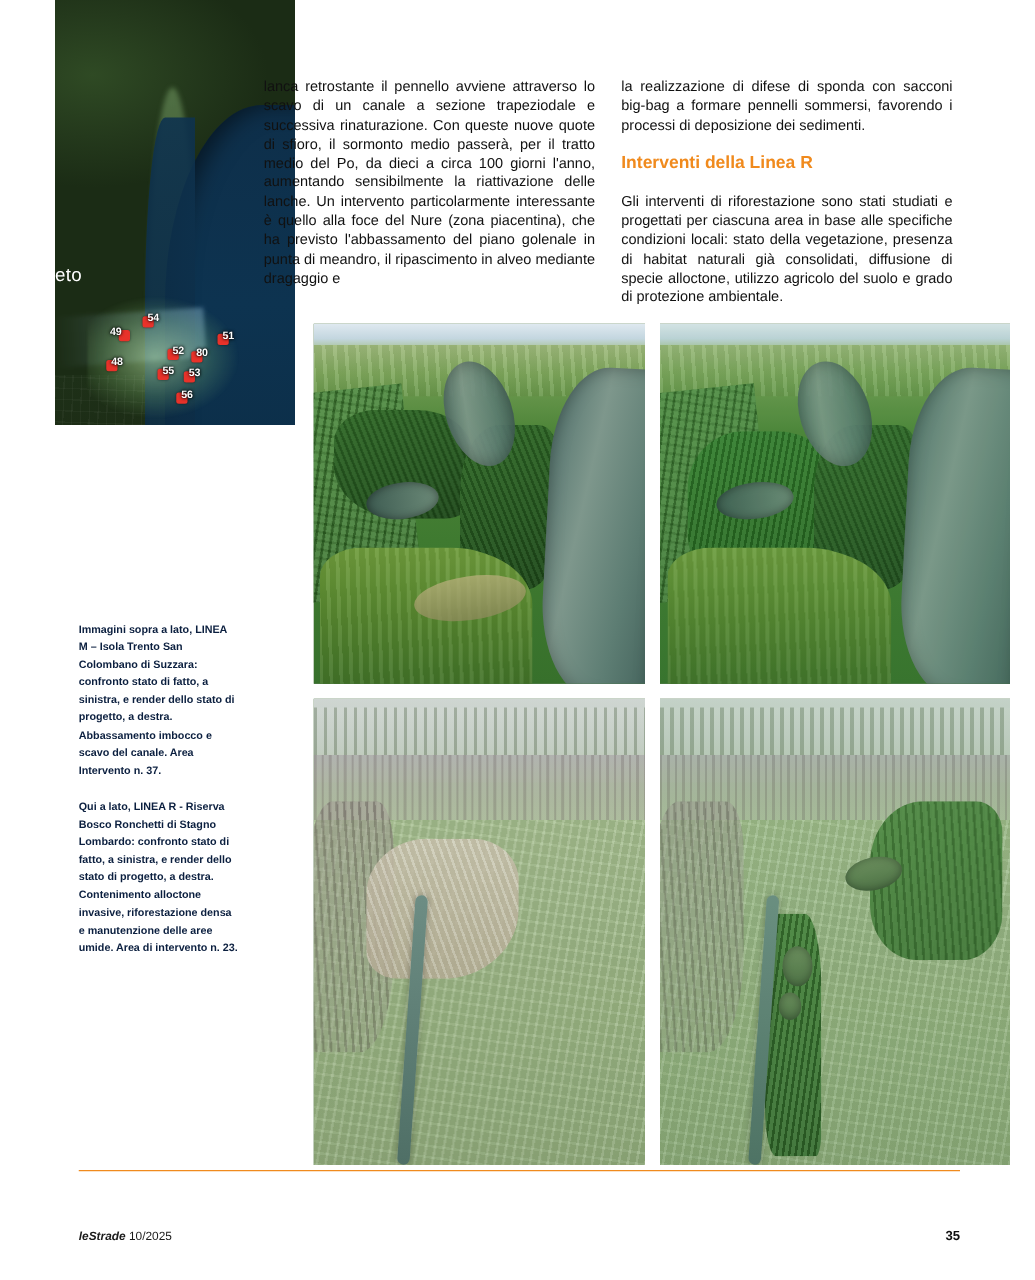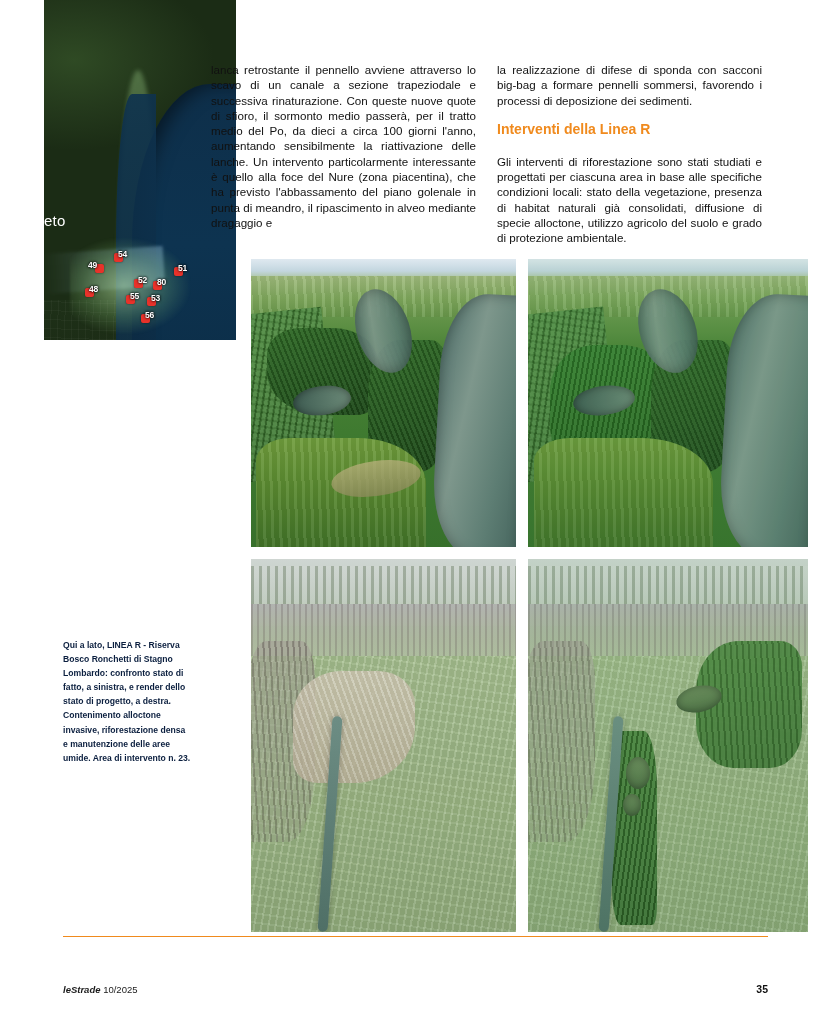--- a/index.html
+++ b/index.html
@@ -375,20 +375,21 @@
         <div class="map-num" style="left: 45px; top: 284px;">48</div>
         <div class="map-marker" style="left: 82px; top: 295px;"></div>
         <div class="map-num" style="left: 86px; top: 291px;">55</div>
         <div class="map-marker" style="left: 103px; top: 297px;"></div>
         <div class="map-num" style="left: 107px; top: 293px;">53</div>
         <div class="map-marker" style="left: 97px; top: 314px;"></div>
         <div class="map-num" style="left: 101px; top: 310px;">56</div>
       </div>
   </div>
 
+  <div class="caption-block" id="caption-1">Immagini sopra a lato, LINEA M – Isola Trento San Colombano di Suzzara: confronto stato di fatto, a sinistra, e render dello stato di progetto, a destra. Abbassamento imbocco e scavo del canale. Area Intervento n. 37.</div>
   <div class="caption-block" id="caption-2">Qui a lato, LINEA R - Riserva Bosco Ronchetti di Stagno Lombardo: confronto stato di fatto, a sinistra, e render dello stato di progetto, a destra. Contenimento alloctone invasive, riforestazione densa e manutenzione delle aree umide. Area di intervento n. 23.</div>
 </div>
 
 <div class="col" id="col-left">
   <p>lanca retrostante il pennello avviene attraverso lo scavo di un canale a sezione trapeziodale e successiva rinaturazione. Con queste nuove quote di sfioro, il sormonto medio passerà, per il tratto medio del Po, da dieci a circa 100 giorni l'anno, aumentando sensibilmente la riattivazione delle lanche. Un intervento particolarmente interessante è quello alla foce del Nure (zona piacentina), che ha previsto l'abbassamento del piano golenale in punta di meandro, il ripascimento in alveo mediante dragaggio e</p>
 </div>
 
 <div class="col" id="col-right">
   <p>la realizzazione di difese di sponda con sacconi big-bag a formare pennelli sommersi, favorendo i processi di deposizione dei sedimenti.</p>
   <div class="section-head">Interventi della Linea R</div>

